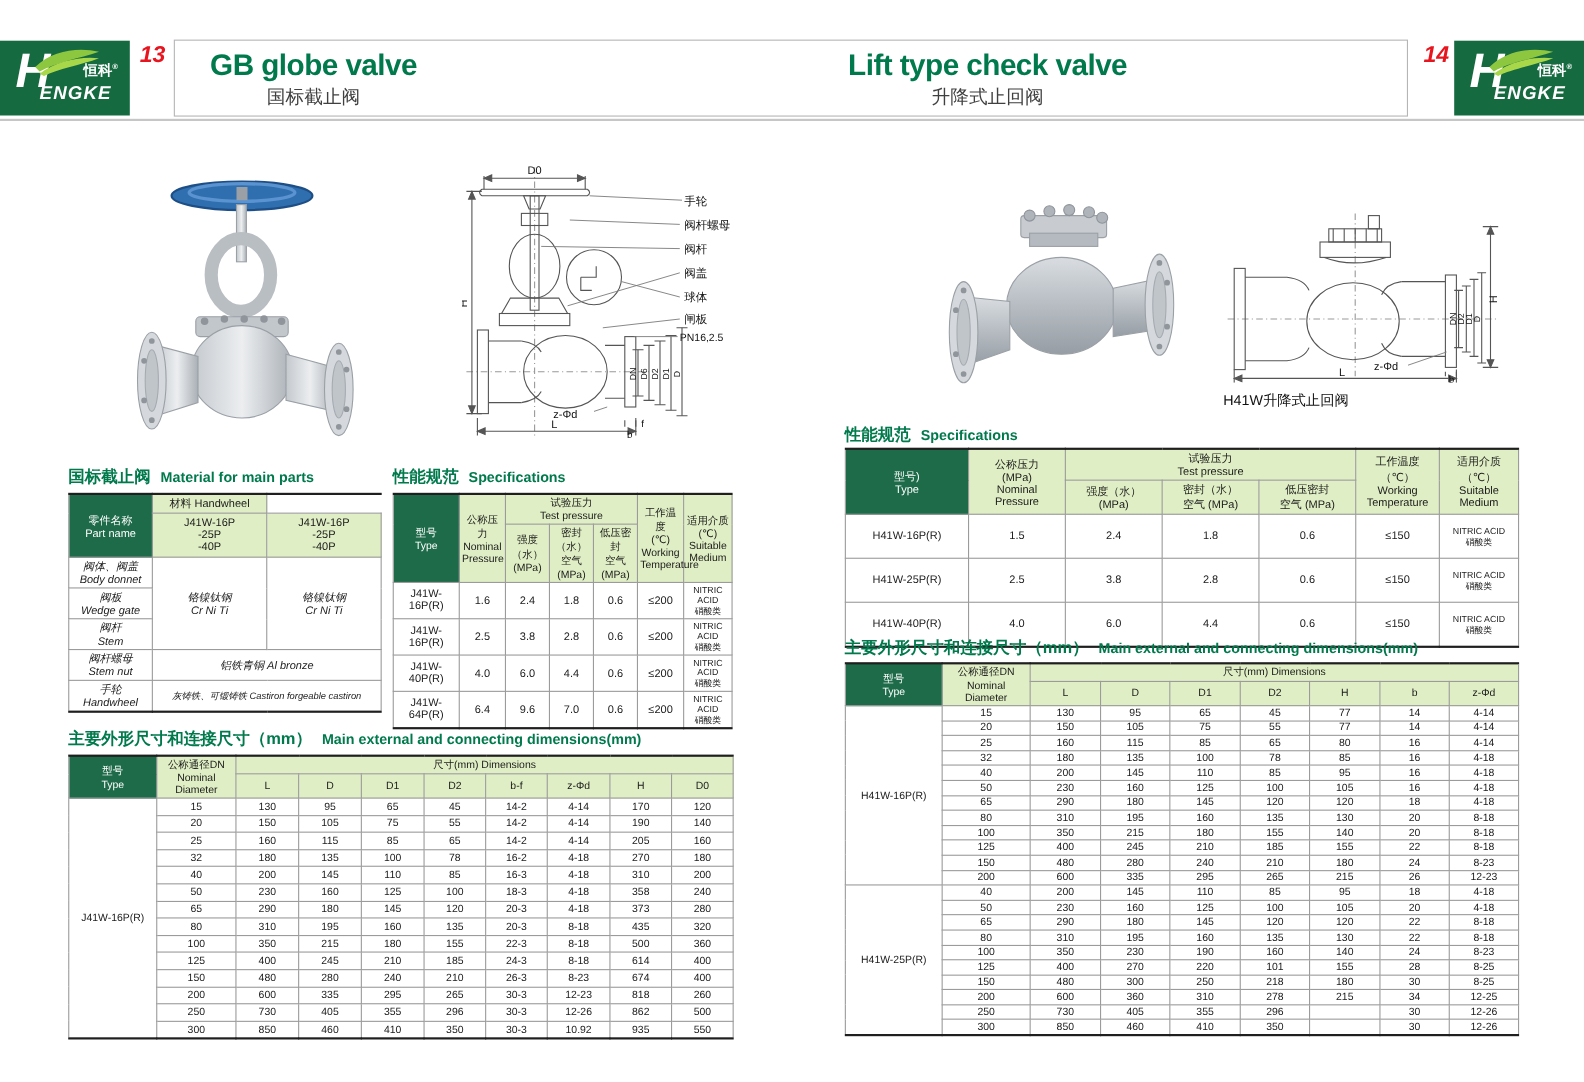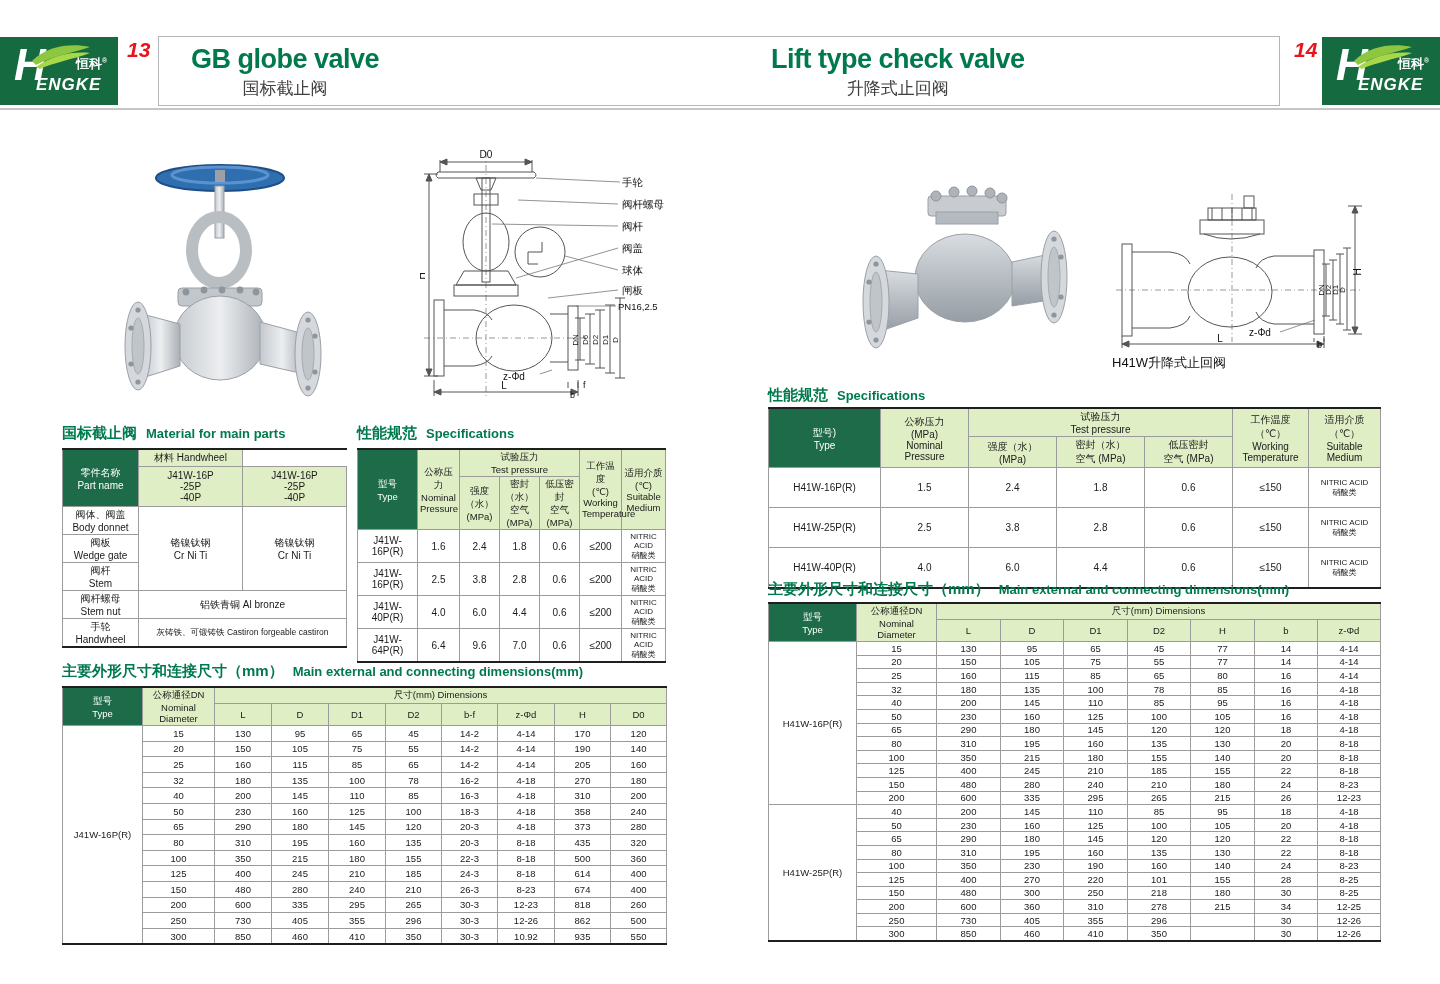--- a/index.html
+++ b/index.html
@@ -40,21 +40,21 @@
   table.tbl{border-collapse:collapse;table-layout:fixed;position:absolute;
     border-top:2.5px solid var(--heavy-line);border-bottom:2.5px solid var(--heavy-line);}
   .tbl th,.tbl td{border:1px solid var(--line-grey);text-align:center;vertical-align:middle;
     white-space:pre-line;padding:1px 2px;font-weight:normal;}
   .dark{background:var(--table-header-green);color:#fff;font-weight:bold;}
   .lite{background:var(--light-green);color:#1a1a1a;font-weight:bold;}
   
   .mat-tbl{width:284px;left:62px;top:448px;}
   .mat-tbl th,.mat-tbl td{font-size:10px;}
   .mat-tbl .hdr2{height:40px;}
-  .mat-tbl td{height:24px;}
+  .mat-tbl td{height:24px;font-style:italic;}
   
   .spec-tbl th{font-size:9.5px;}
   .spec-tbl td{font-size:10px;}
   .spec-tbl td:last-child{font-size:8px;line-height:1.2;}
   .spec-tbl-l{width:308px;left:357px;top:448px;}
   .spec-tbl-l td{height:30px;}
   .spec-tbl-r{width:612px;left:768px;top:407px;}
   .spec-tbl-r td{height:37px;}
   .spec-tbl-r th{font-size:10px;}
   

